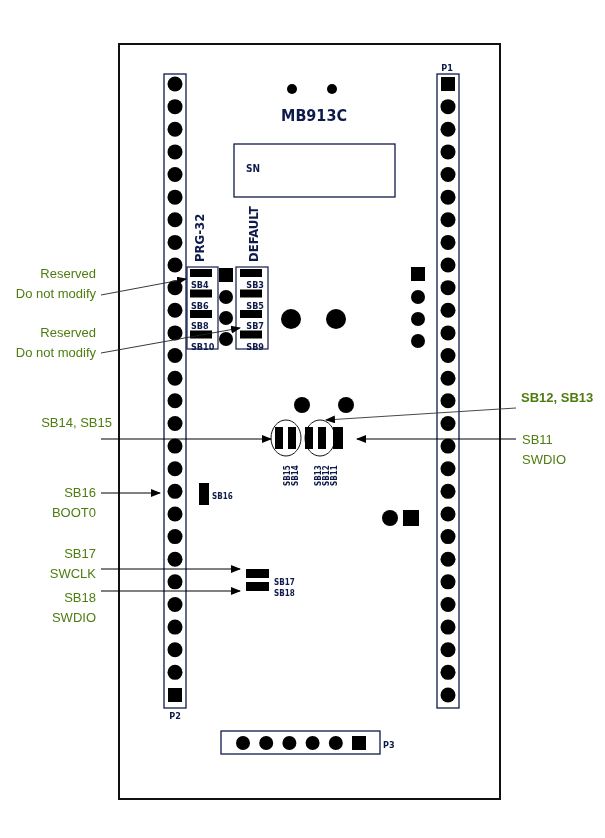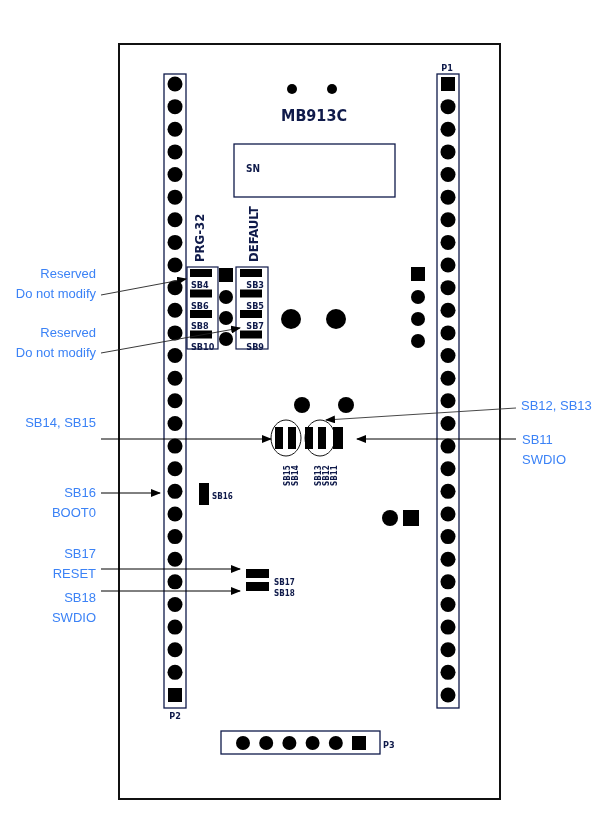--- a/index.html
+++ b/index.html
@@ -1,48 +1,48 @@
 <!DOCTYPE html>
 <html><head>
 <meta charset="utf-8">
 <style>
   html,body{margin:0;padding:0;background:#ffffff;}
   body{width:605px;height:838px;position:relative;overflow:hidden;font-family:"Liberation Sans",sans-serif;}
   #board{position:absolute;left:0;top:0;}
-  .callout{position:absolute;font-family:"Liberation Sans",sans-serif;font-size:13px;color:#3b82f6;line-height:20px;white-space:nowrap;}
+  .callout{position:absolute;font-family:"Liberation Sans",sans-serif;font-size:13px;color:#4d7c0f;line-height:20px;white-space:nowrap;}
   .callout.right-align{text-align:right;}
   .silk{font-family:"DejaVu Sans Condensed","DejaVu Sans",sans-serif;font-weight:bold;fill:#0f1a4a;}
 </style>
 </head>
 <body>
 
 <div class="callout right-align" style="left:0;width:96px;top:264px;">
   <div>Reserved</div>
   <div>Do not modify</div>
 </div>
 <div class="callout right-align" style="left:0;width:96px;top:323px;">
   <div>Reserved</div>
   <div>Do not modify</div>
 </div>
-<div class="callout right-align" style="left:0;width:96px;top:413px;">
+<div class="callout right-align" style="left:16px;width:96px;top:413px;">
   <div>SB14, SB15</div>
 </div>
 <div class="callout right-align" style="left:0;width:96px;top:483px;">
   <div>SB16</div>
   <div>BOOT0</div>
 </div>
 <div class="callout right-align" style="left:0;width:96px;top:544px;">
   <div>SB17</div>
-  <div>RESET</div>
+  <div>SWCLK</div>
 </div>
 <div class="callout right-align" style="left:0;width:96px;top:588px;">
   <div>SB18</div>
   <div>SWDIO</div>
 </div>
-<div class="callout" style="left:521px;top:396px;">
+<div class="callout" style="left:521px;top:388px;font-weight:bold;">
   <div>SB12, SB13</div>
 </div>
 <div class="callout" style="left:522px;top:430px;">
   <div>SB11</div>
   <div>SWDIO</div>
 </div>
 
 <svg id="board" width="605" height="838" viewBox="0 0 605 838">
   <defs>
     <marker id="arrow" markerWidth="10" markerHeight="8" refX="9" refY="4" orient="auto" markerUnits="userSpaceOnUse">

